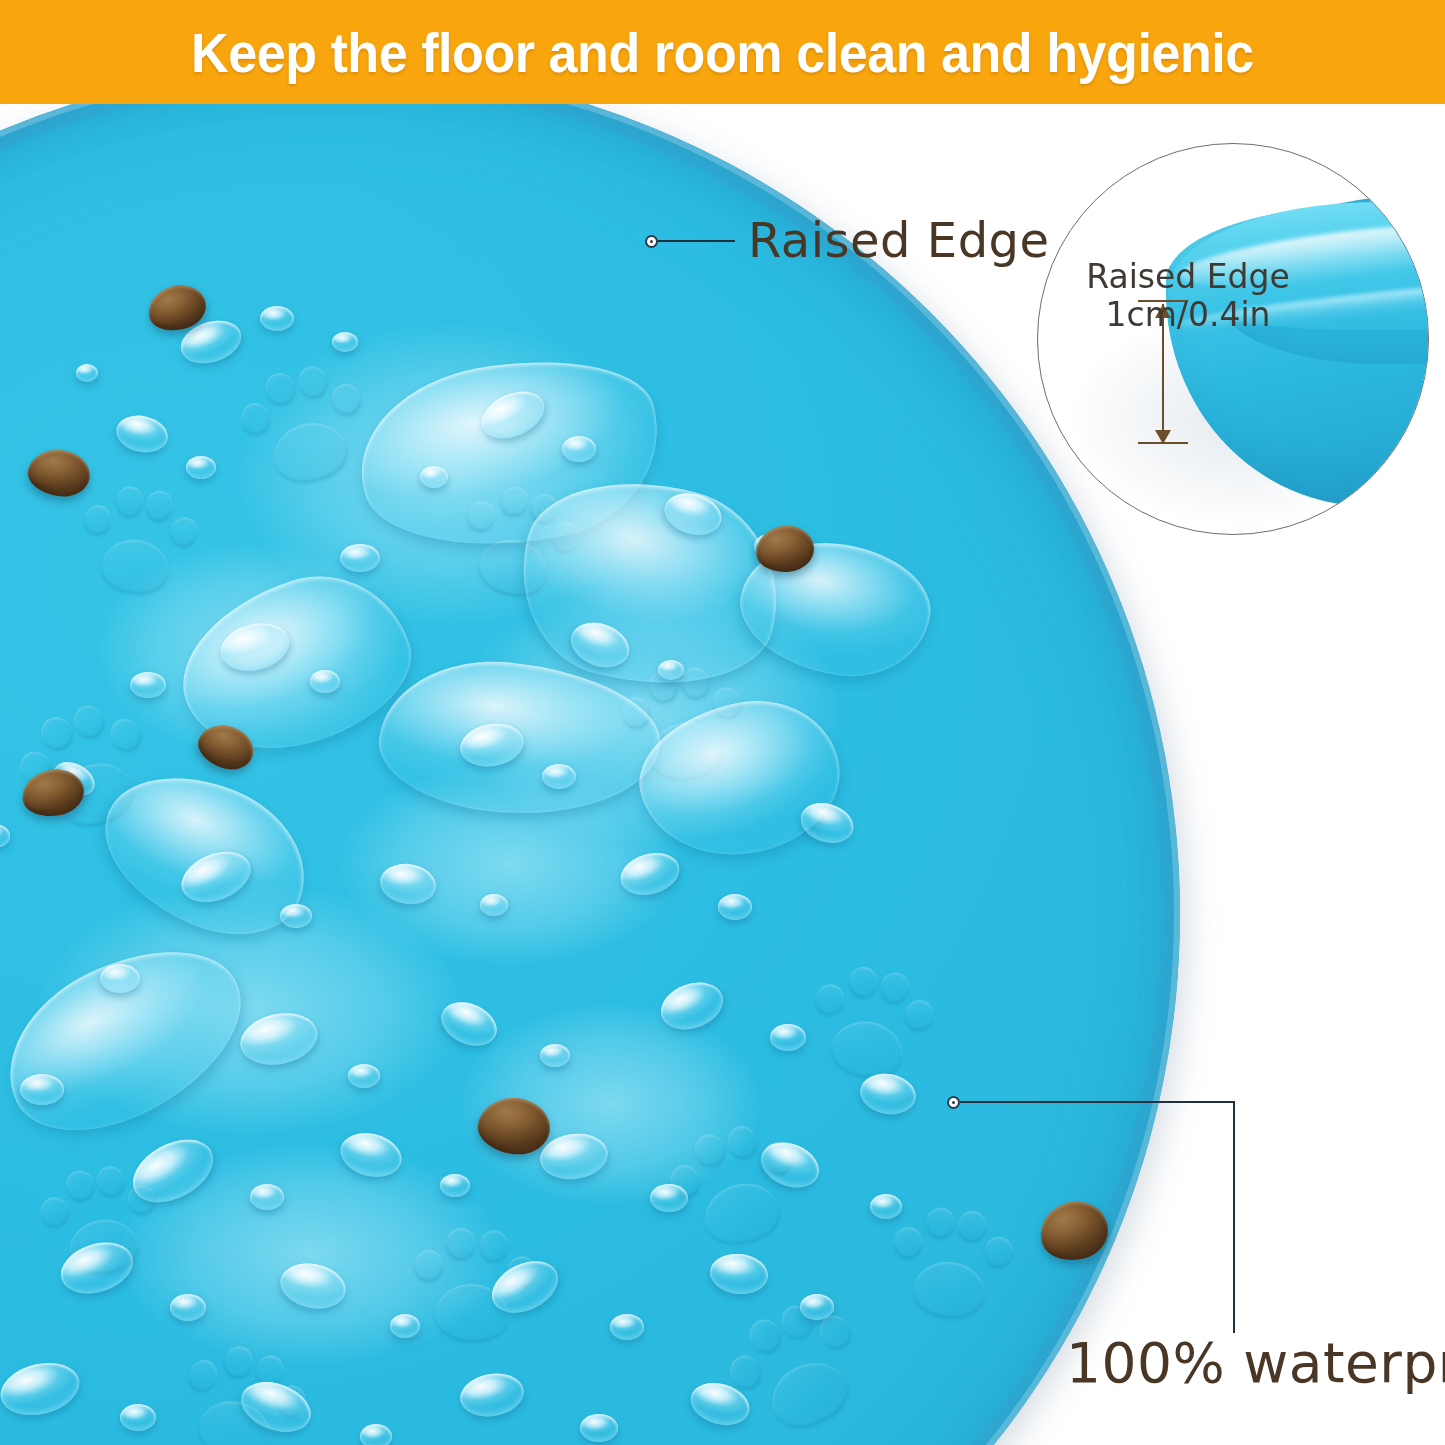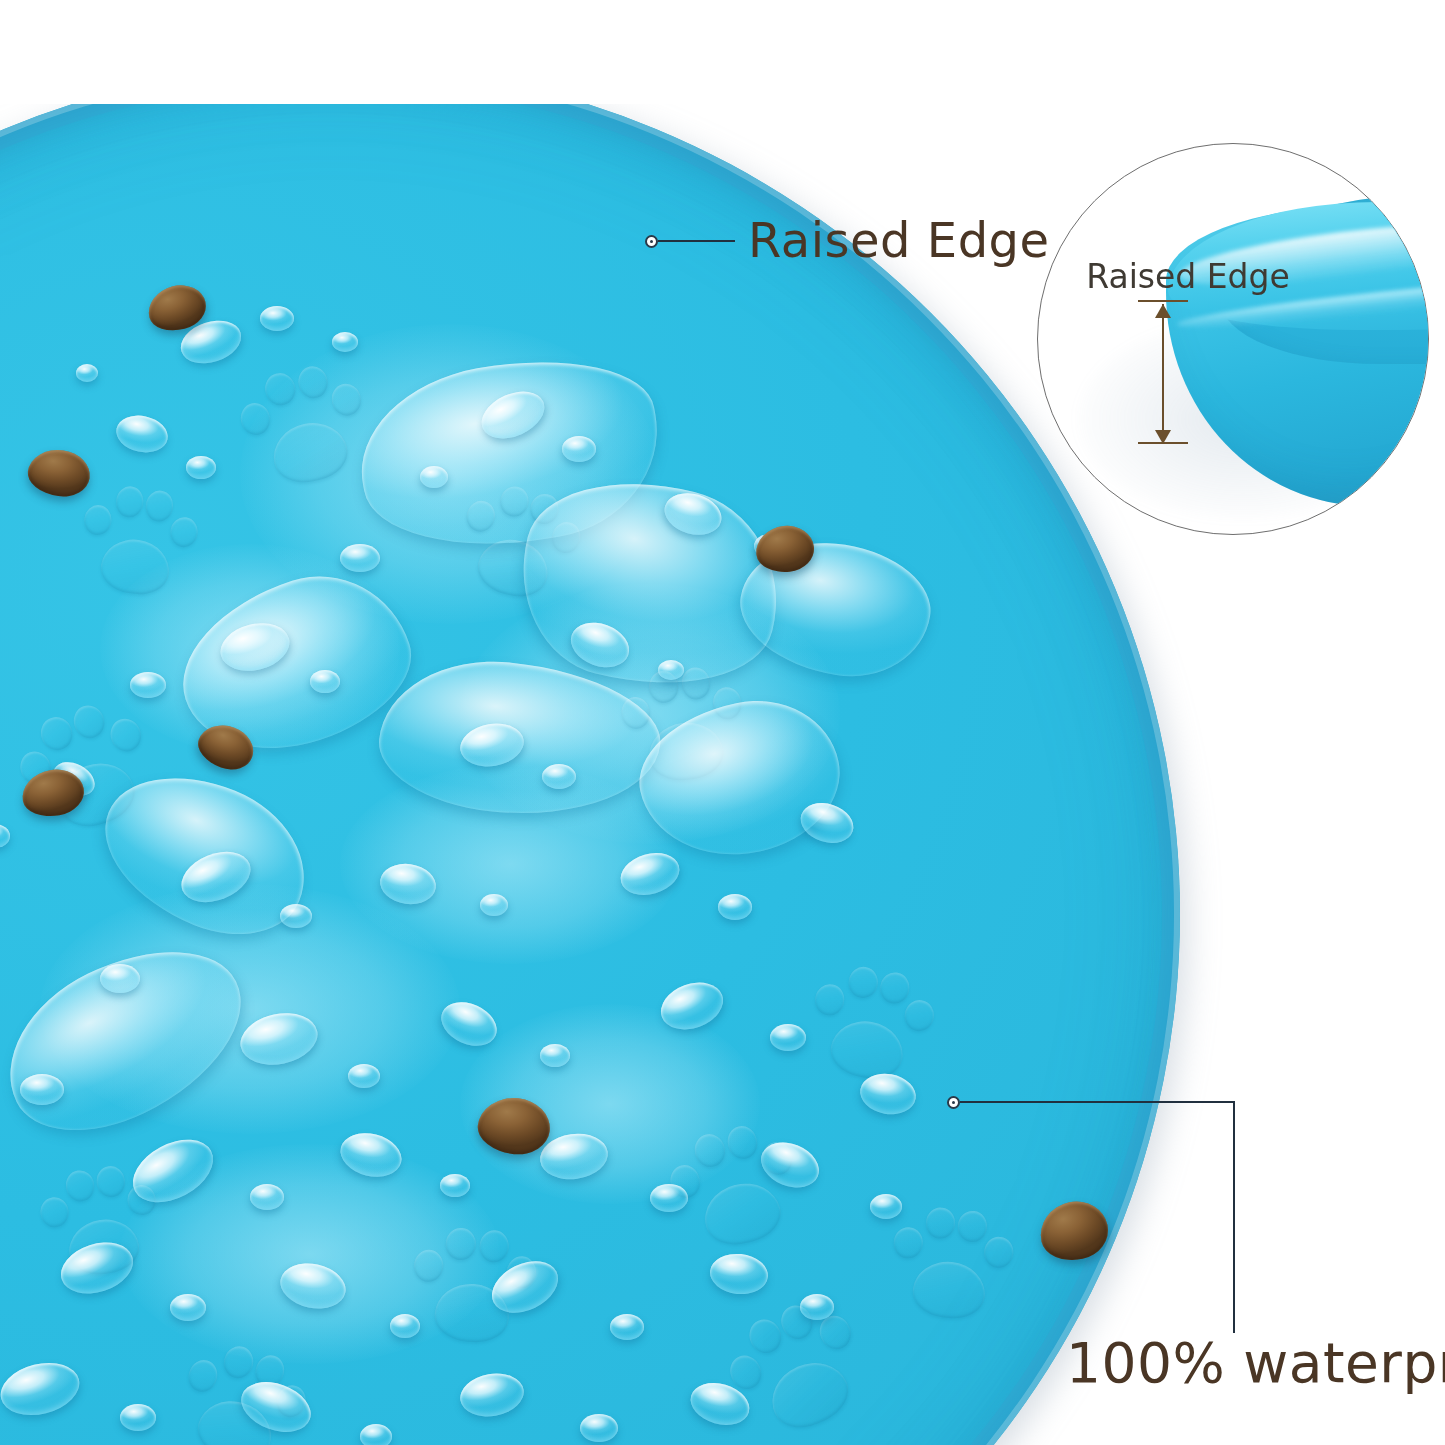--- a/index.html
+++ b/index.html
@@ -338,20 +338,23 @@
     font-size: 33px;
     line-height: 1.14;
   }
   #inset-text .l2 { display: block; }
 </style>
 </head>
 <body>
 
 <div id="stage">
 
+  <div id="header-banner">
+    <div id="header-title">Keep the floor and room clean and hygienic</div>
+  </div>
 
   <div id="photo-area">
 
     <div id="mat-shadow"></div>
 
     <div id="mat">
       <div id="mat-rim"></div>
       <div id="mat-edge-dark"></div>
       <div id="mat-edge-dark2"></div>
 
@@ -549,16 +552,17 @@
     <div id="rim-lip-shadow"></div>
 
     <div class="dim-tick" id="dim-tick-top"></div>
     <div class="dim-tick" id="dim-tick-bot"></div>
     <div id="dim-arrow-line"></div>
     <div class="dim-head" id="dim-head-top"></div>
     <div class="dim-head" id="dim-head-bot"></div>
 
     <div id="inset-text">
       <span>Raised Edge</span>
+      <span class="l2">1cm/0.4in</span>
     </div>
   </div>
 
 </div>
 
 </body></html>

